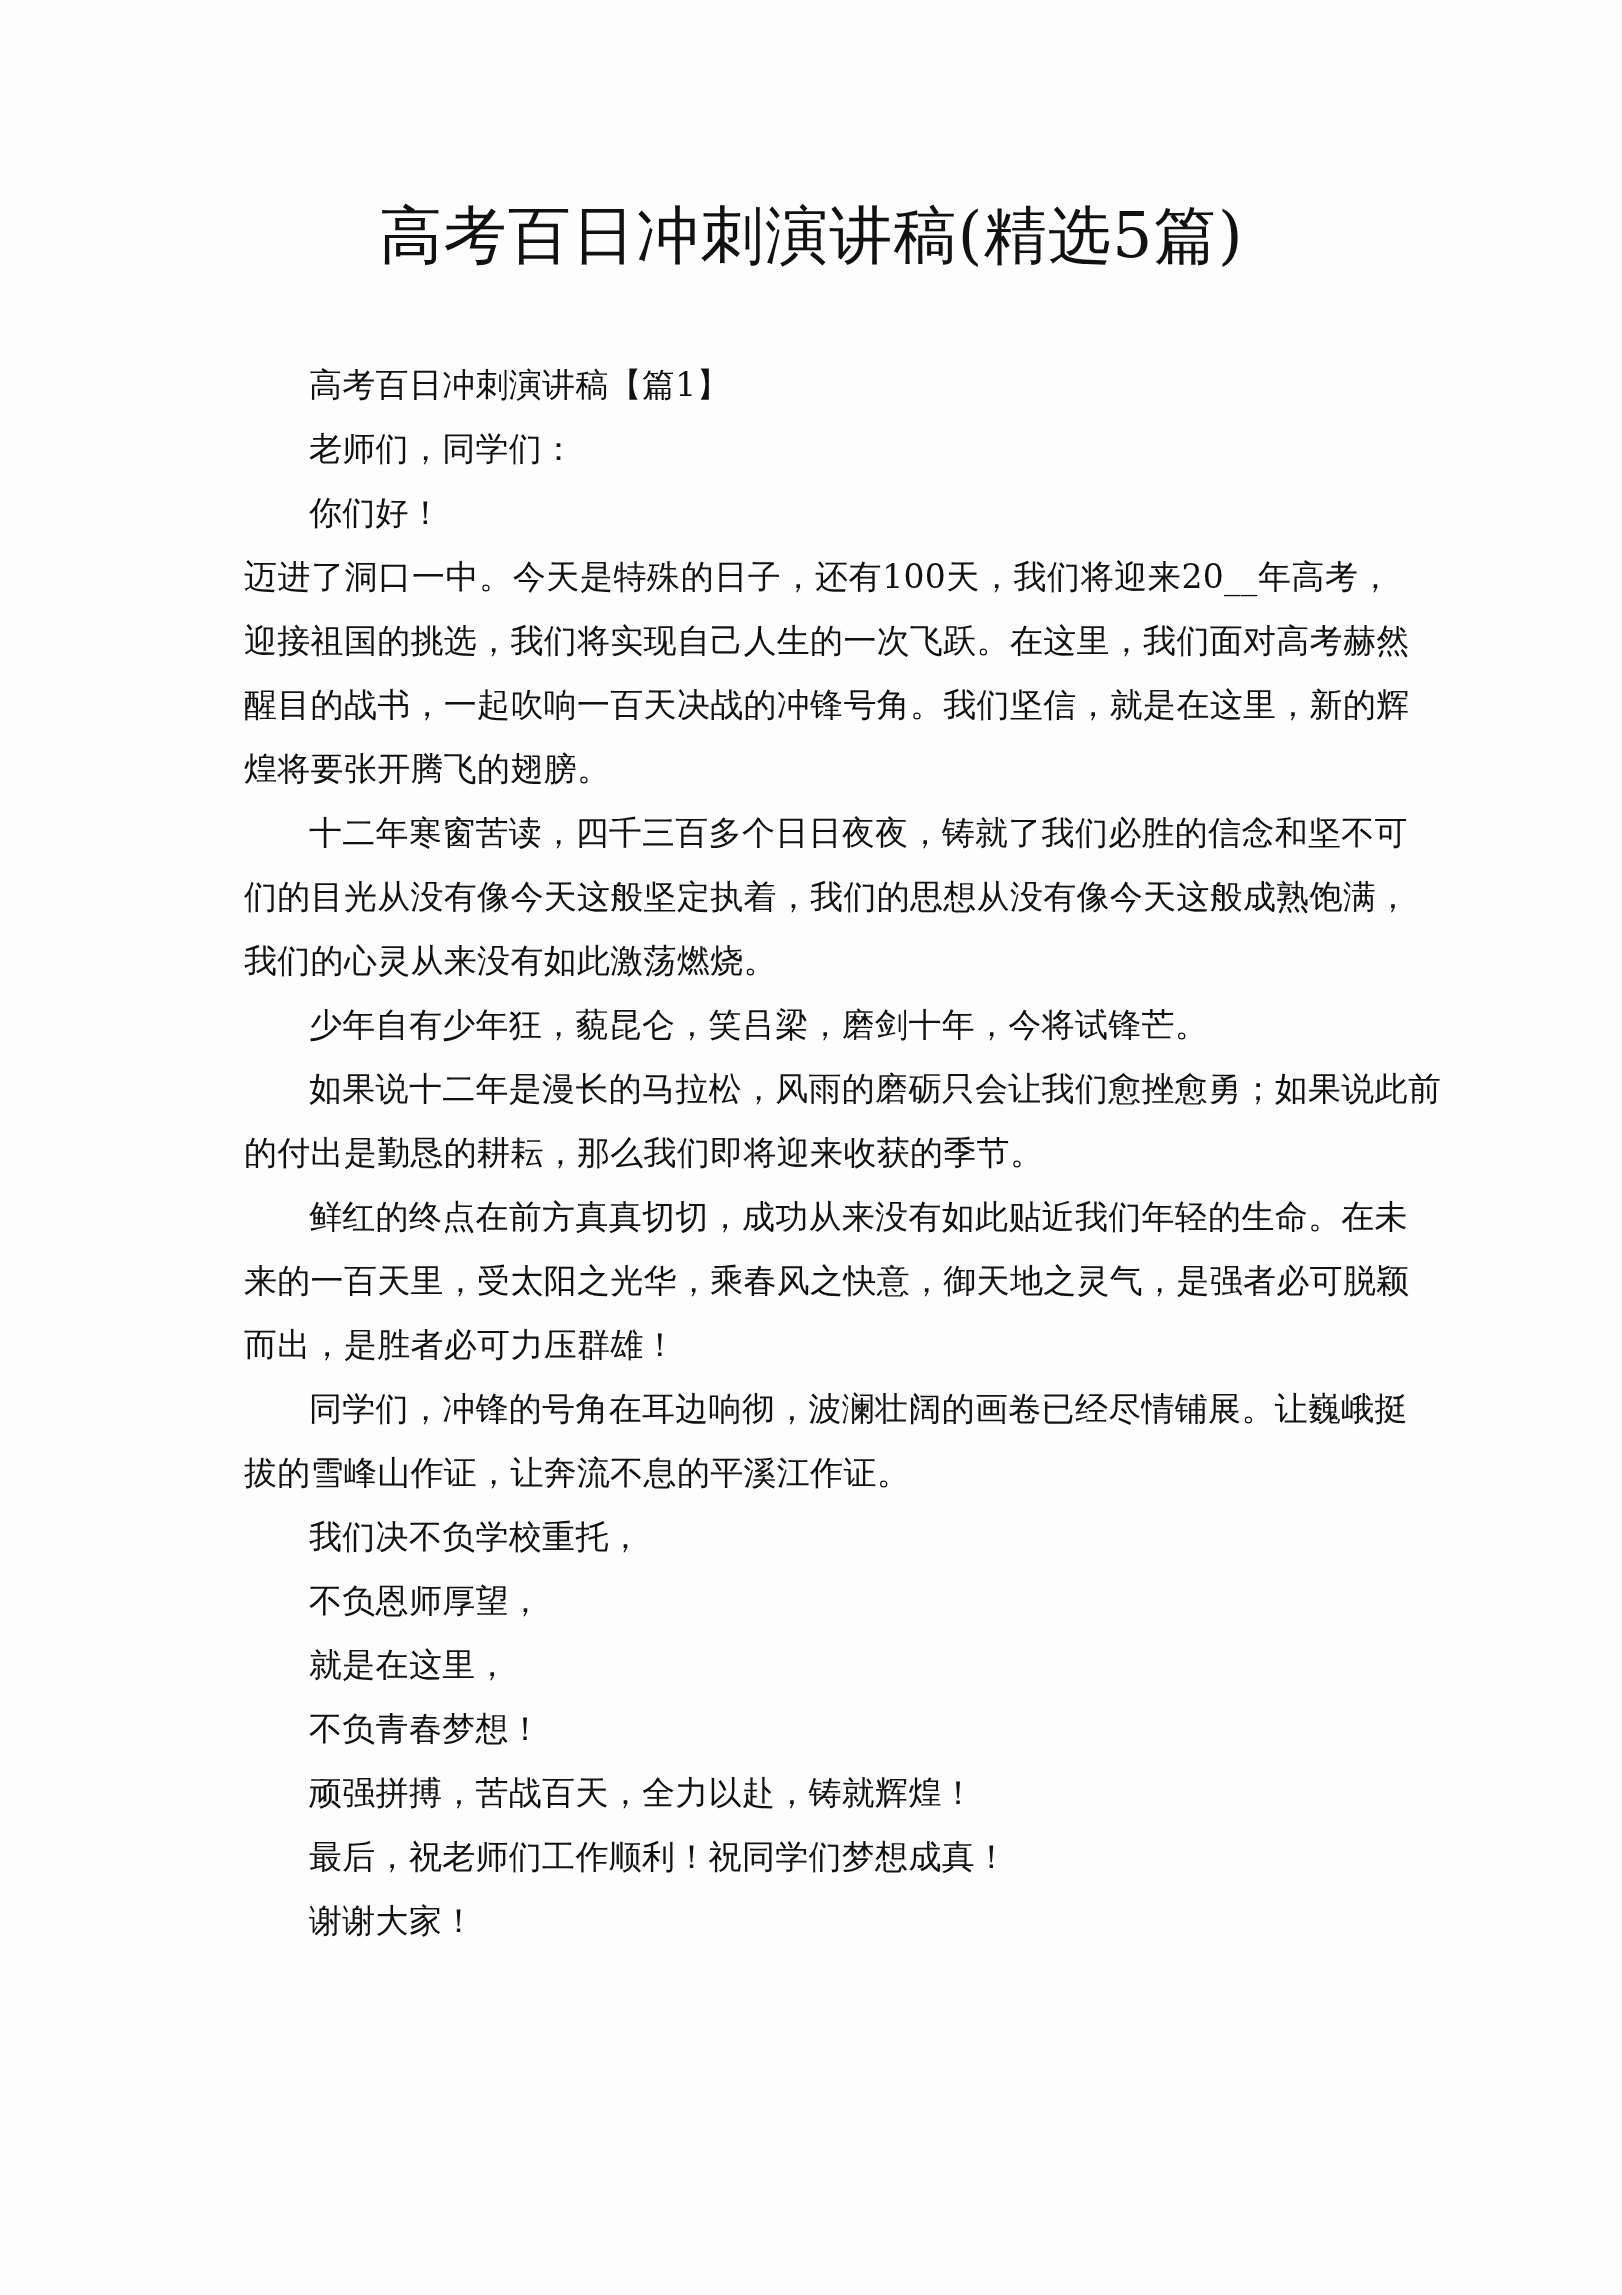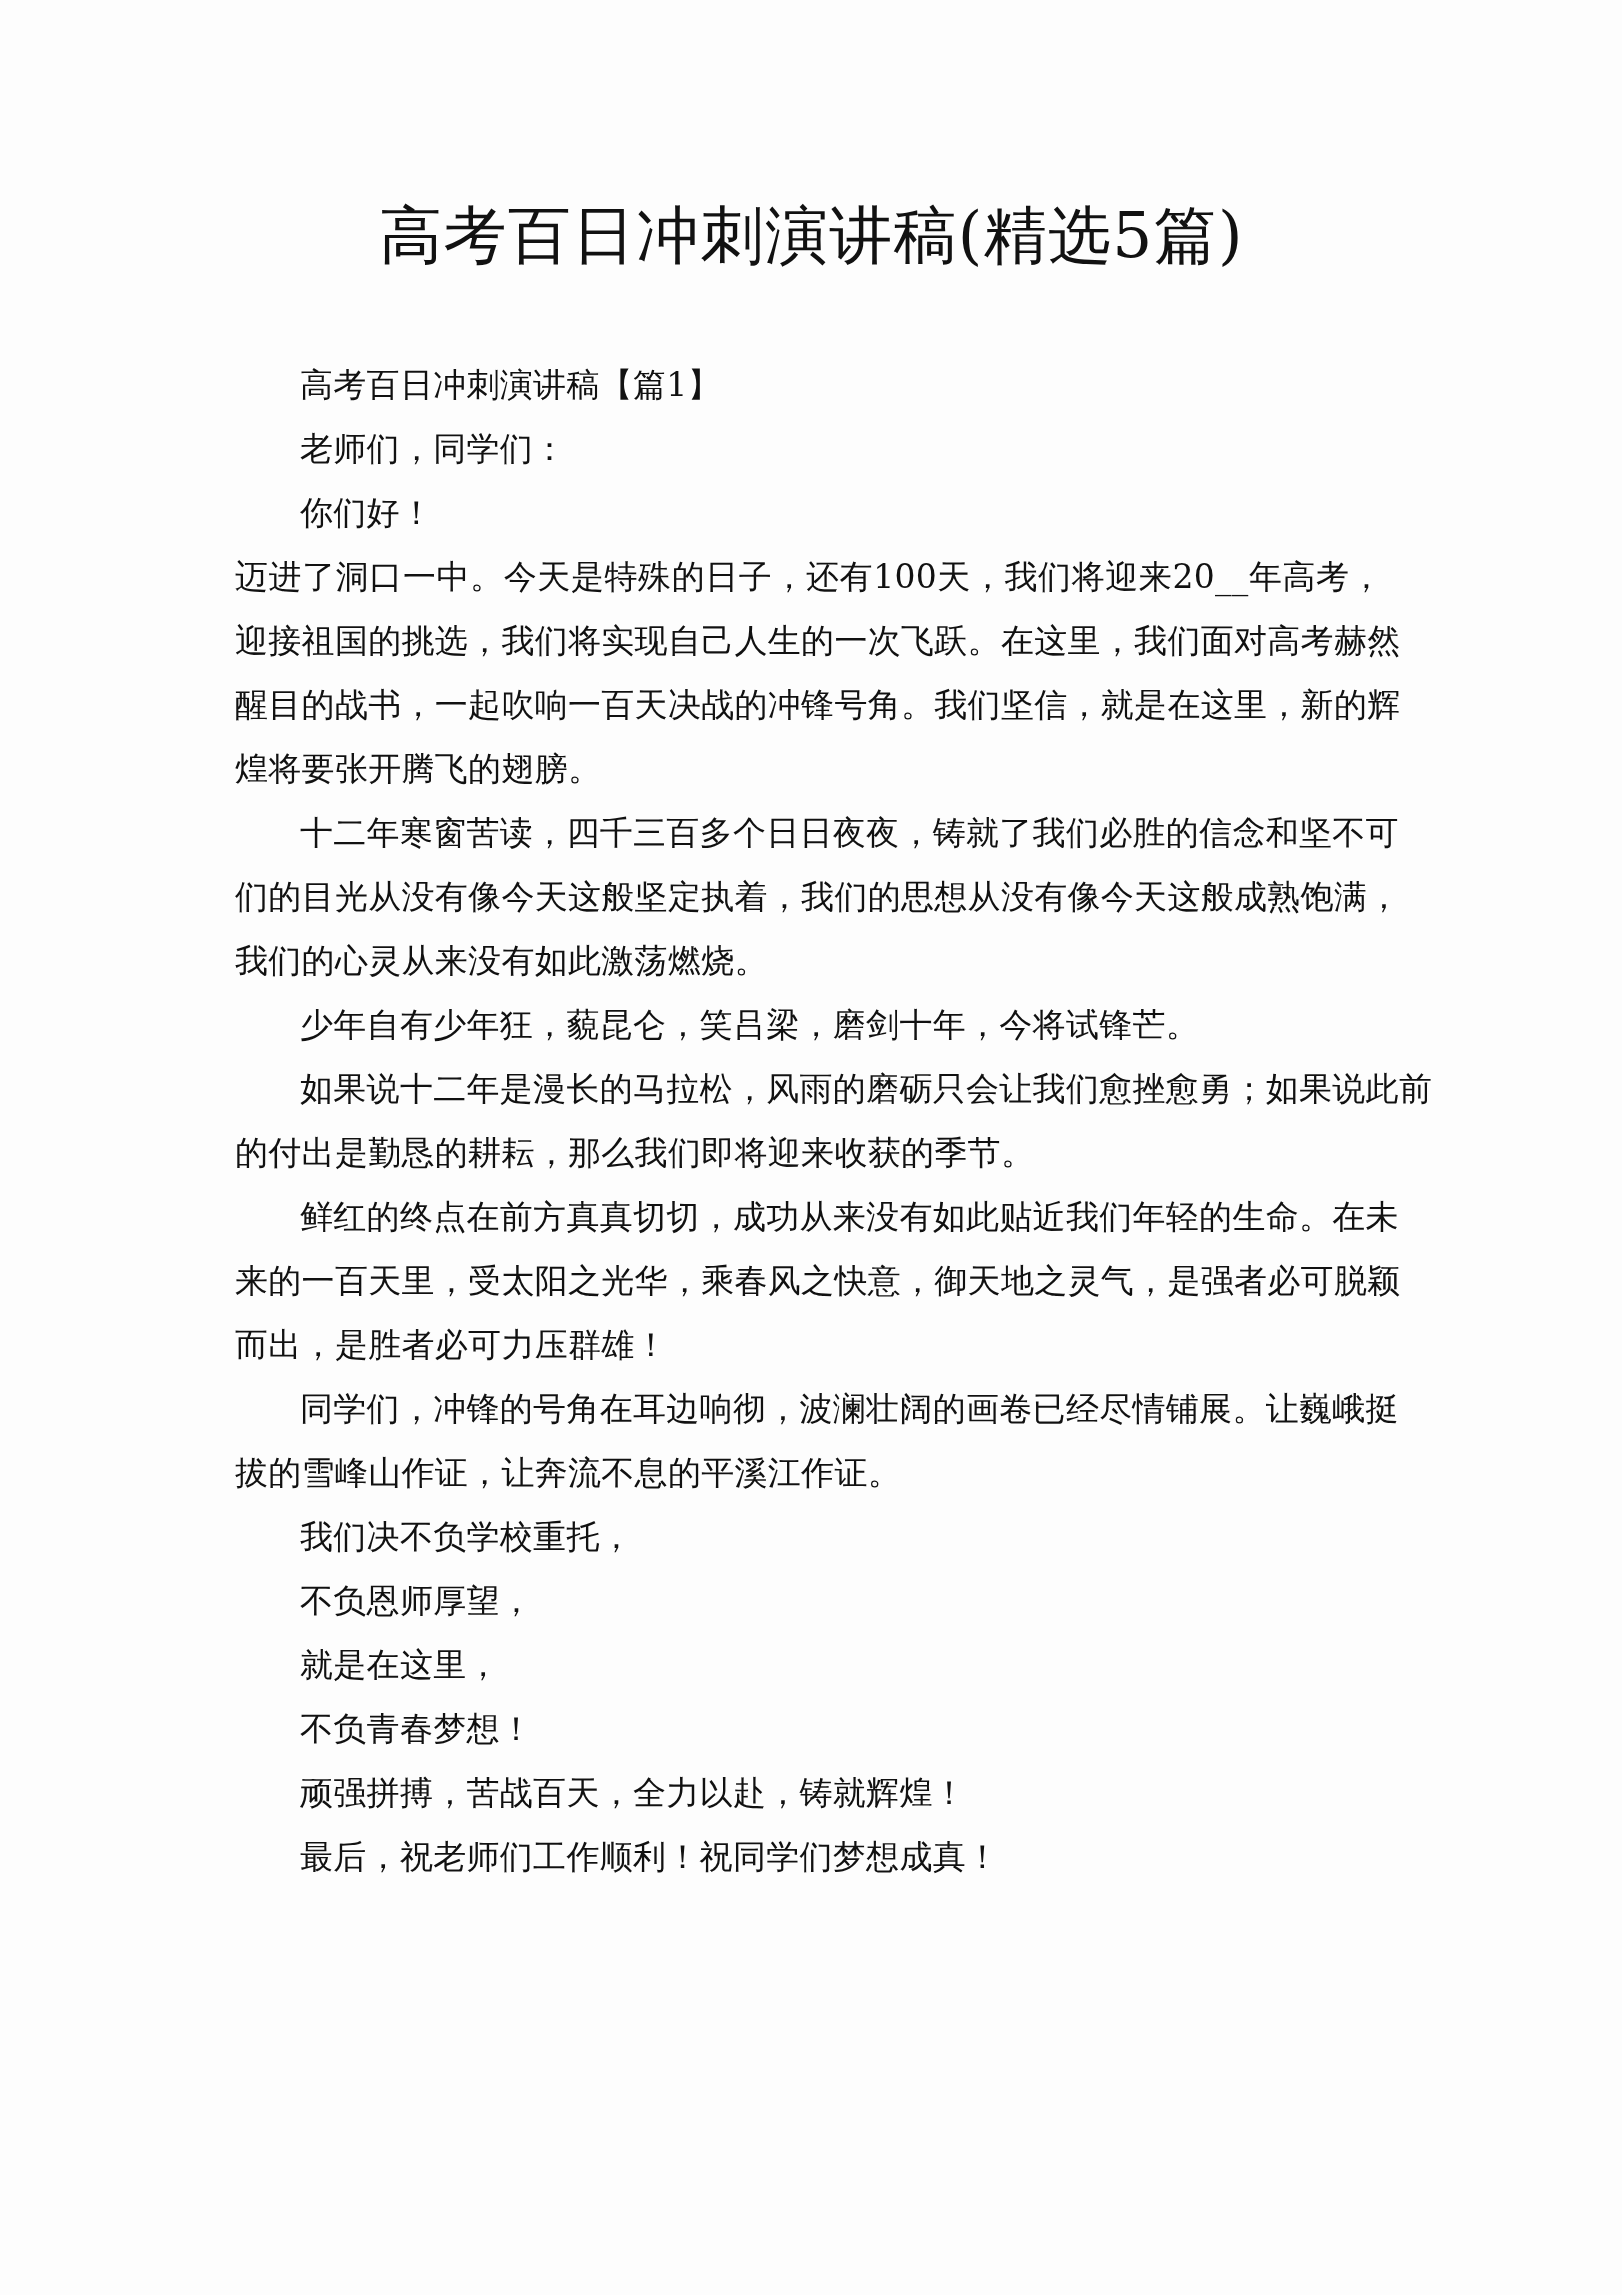--- a/index.html
+++ b/index.html
@@ -30,21 +30,21 @@
       top: 196px;
       text-align: center;
       font-size: 63px;
       line-height: 79px;
       letter-spacing: 1.3px;
       font-weight: normal;
       margin: 0;
     }
     .body {
       position: absolute;
-      left: 235px;
+      left: 244px;
       top: 353px;
       width: 1148px;
     }
     .line {
       display: block;
       height: 64px;
       line-height: 64px;
       font-size: 33px;
       white-space: nowrap;
       letter-spacing: 0.3px;
@@ -82,16 +82,17 @@
         <div class="line justify">来的一百天里，受太阳之光华，乘春风之快意，御天地之灵气，是强者必可脱颖</div>
         <div class="line">而出，是胜者必可力压群雄！</div>
         <div class="line indent justify">同学们，冲锋的号角在耳边响彻，波澜壮阔的画卷已经尽情铺展。让巍峨挺</div>
         <div class="line">拔的雪峰山作证，让奔流不息的平溪江作证。</div>
         <div class="line indent">我们决不负学校重托，</div>
         <div class="line indent">不负恩师厚望，</div>
         <div class="line indent">就是在这里，</div>
         <div class="line indent">不负青春梦想！</div>
         <div class="line indent">顽强拼搏，苦战百天，全力以赴，铸就辉煌！</div>
         <div class="line indent">最后，祝老师们工作顺利！祝同学们梦想成真！</div>
+        <div class="line indent">谢谢大家！</div>
       </div>
   </div>
 </div>
 
 
 </body></html>

